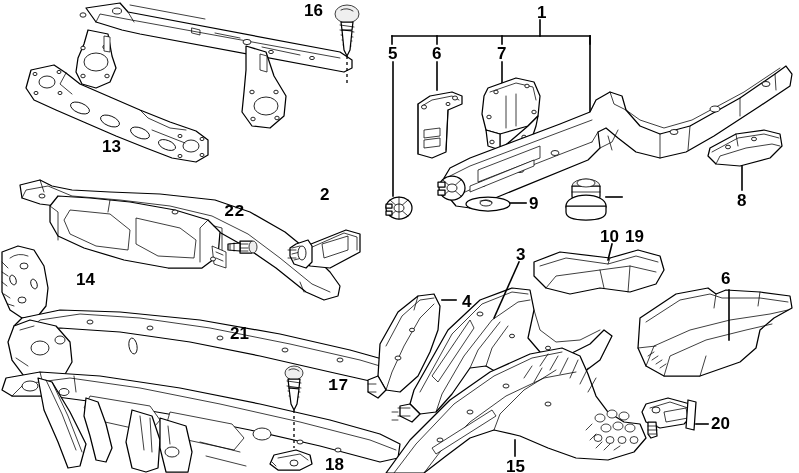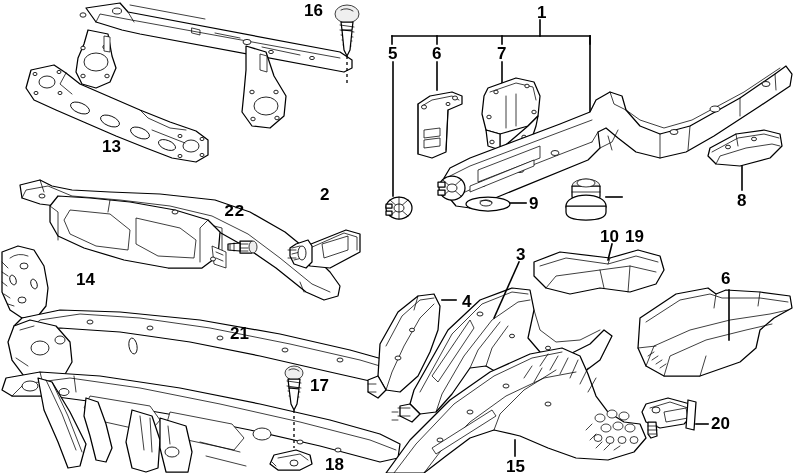--- a/index.html
+++ b/index.html
@@ -407,20 +407,20 @@
   <div class="callout" style="left:432px;top:45px;">6</div>
   <div class="callout" style="left:497px;top:45px;">7</div>
   <div class="callout" style="left:737px;top:192px;">8</div>
   <div class="callout" style="left:529px;top:195px;">9</div>
   <div class="callout" style="left:600px;top:228px;">10</div>
   <div class="callout" style="left:721px;top:270px;">6</div>
   <div class="callout" style="left:102px;top:138px;">13</div>
   <div class="callout" style="left:76px;top:271px;">14</div>
   <div class="callout" style="left:506px;top:458px;">15</div>
   <div class="callout" style="left:304px;top:2px;">16</div>
-  <div class="callout" style="left:310px;top:377px;">17</div>
+  <div class="callout" style="left:328px;top:377px;font-family:Liberation Mono, monospace;">17</div>
   <div class="callout" style="left:325px;top:456px;">18</div>
   <div class="callout" style="left:625px;top:188px;margin-top:40px;">19</div>
   <div class="callout" style="left:711px;top:415px;">20</div>
   <div class="callout" style="left:230px;top:325px;">21</div>
   <div class="callout" style="left:224px;top:203px;font-family:Liberation Mono, monospace;">22</div>
 
 </div>
 
 </body></html>

